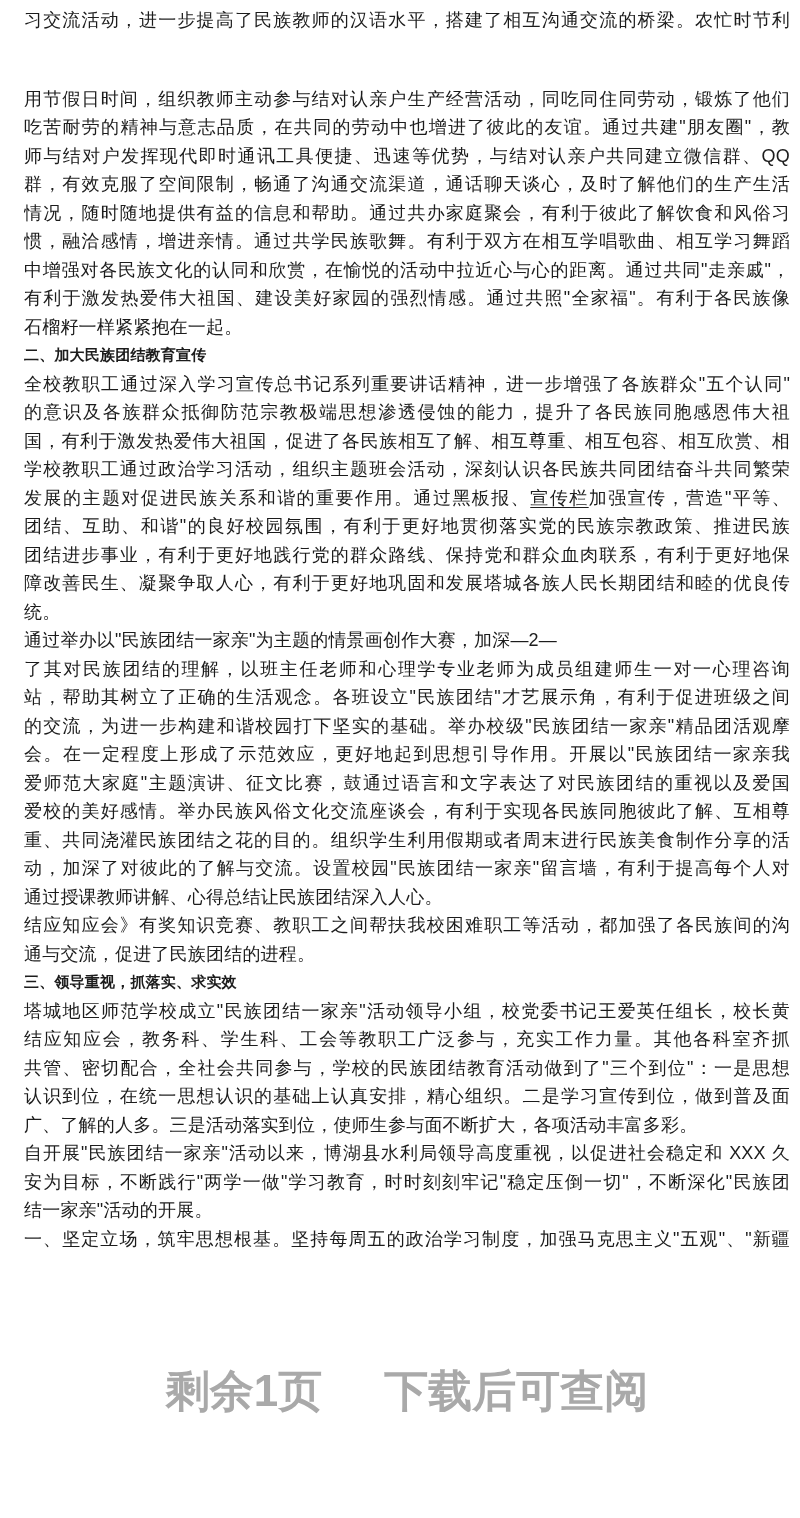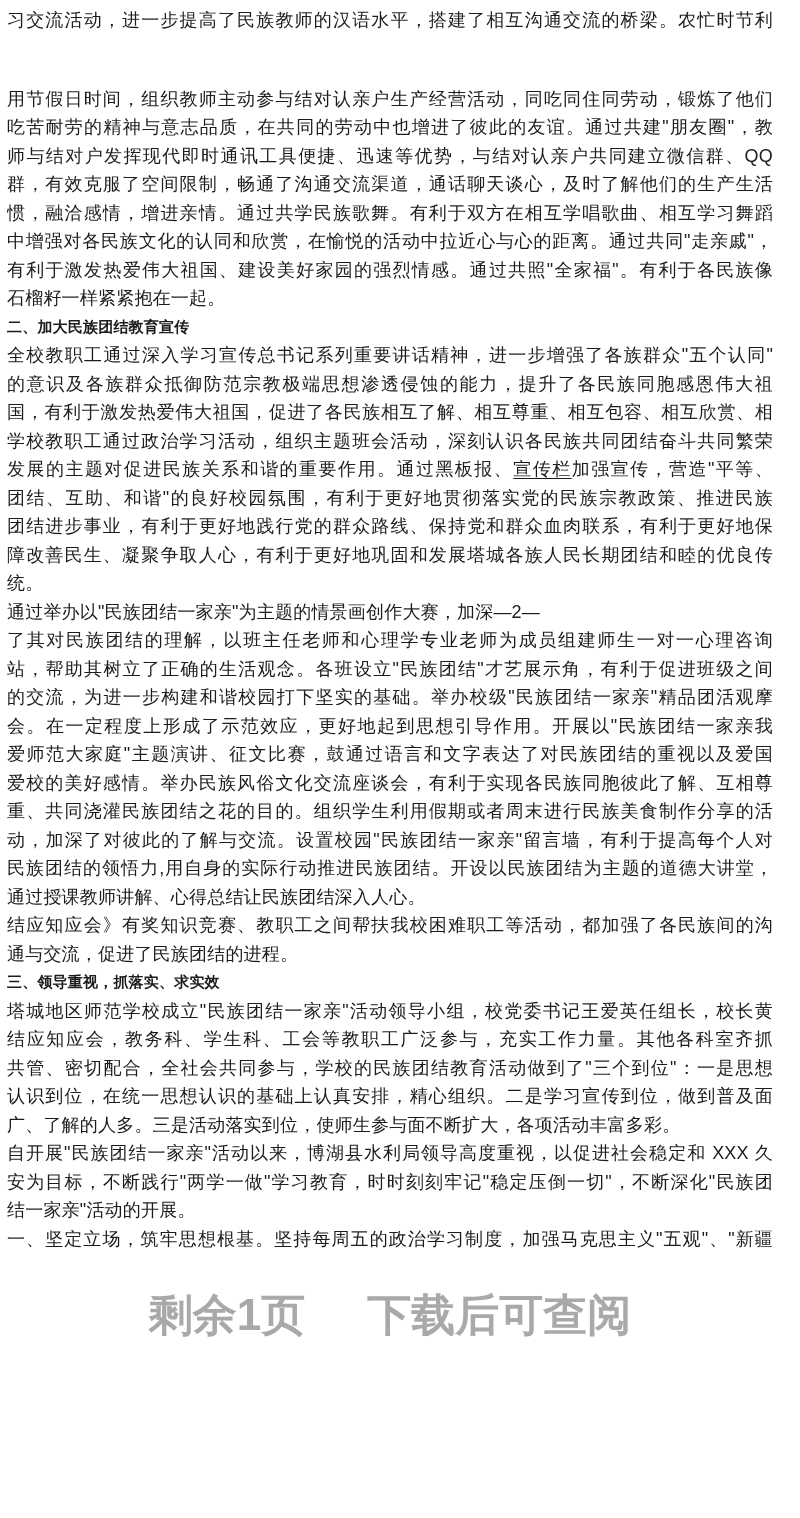--- a/index.html
+++ b/index.html
@@ -6,21 +6,21 @@
     margin: 0;
     padding: 0;
     background: #ffffff;
     width: 800px;
     height: 1518px;
     overflow: hidden;
     font-family: "Liberation Sans", sans-serif;
     color: #1c1c1c;
   }
   .doc {
-    padding: 6px 10px 0 7px;
+    padding: 6px 10px 0 24px;
     width: 766px;
   }
   .t-line {
     font-size: 18px;
     line-height: 28.5px;
     height: 28.5px;
     overflow: hidden;
     text-align: justify;
     letter-spacing: 0.2px;
   }
@@ -32,21 +32,21 @@
     font-size: 15px;
   }
   .page-gap {
     height: 50px;
   }
   .t-line u {
     text-decoration: underline;
     text-underline-offset: 3px;
   }
   .footer {
-    margin-top: 36px;
+    margin-top: 112px;
     text-align: center;
     color: #a9a9a9;
     font-weight: bold;
     font-size: 44px;
     line-height: 52px;
     white-space: nowrap;
   }
   .footer .sp {
     display: inline-block;
     width: 62px;
@@ -56,20 +56,21 @@
 <body>
 
 <div class="doc">
   <div id="doc-body">
       <div class="t-line full">习交流活动，进一步提高了民族教师的汉语水平，搭建了相互沟通交流的桥梁。农忙时节利</div>
       <div class="page-gap"></div>
       <div class="t-line full">用节假日时间，组织教师主动参与结对认亲户生产经营活动，同吃同住同劳动，锻炼了他们</div>
       <div class="t-line full">吃苦耐劳的精神与意志品质，在共同的劳动中也增进了彼此的友谊。通过共建"朋友圈"，教</div>
       <div class="t-line full">师与结对户发挥现代即时通讯工具便捷、迅速等优势，与结对认亲户共同建立微信群、QQ</div>
       <div class="t-line full">群，有效克服了空间限制，畅通了沟通交流渠道，通话聊天谈心，及时了解他们的生产生活</div>
+      <div class="t-line full">情况，随时随地提供有益的信息和帮助。通过共办家庭聚会，有利于彼此了解饮食和风俗习</div>
       <div class="t-line full">惯，融洽感情，增进亲情。通过共学民族歌舞。有利于双方在相互学唱歌曲、相互学习舞蹈</div>
       <div class="t-line full">中增强对各民族文化的认同和欣赏，在愉悦的活动中拉近心与心的距离。通过共同"走亲戚"，</div>
       <div class="t-line full">有利于激发热爱伟大祖国、建设美好家园的强烈情感。通过共照"全家福"。有利于各民族像</div>
       <div class="t-line">石榴籽一样紧紧抱在一起。</div>
       <div class="t-line t-heading">二、加大民族团结教育宣传</div>
       <div class="t-line full">全校教职工通过深入学习宣传总书记系列重要讲话精神，进一步增强了各族群众"五个认同"</div>
       <div class="t-line full">的意识及各族群众抵御防范宗教极端思想渗透侵蚀的能力，提升了各民族同胞感恩伟大祖</div>
       <div class="t-line full">国，有利于激发热爱伟大祖国，促进了各民族相互了解、相互尊重、相互包容、相互欣赏、相</div>
       <div class="t-line full">学校教职工通过政治学习活动，组织主题班会活动，深刻认识各民族共同团结奋斗共同繁荣</div>
       <div class="t-line full">发展的主题对促进民族关系和谐的重要作用。通过黑板报、<u>宣传栏</u>加强宣传，营造"平等、</div>
@@ -79,21 +80,20 @@
       <div class="t-line">统。</div>
       <div class="t-line">通过举办以"民族团结一家亲"为主题的情景画创作大赛，加深—2—</div>
       <div class="t-line full">了其对民族团结的理解，以班主任老师和心理学专业老师为成员组建师生一对一心理咨询</div>
       <div class="t-line full">站，帮助其树立了正确的生活观念。各班设立"民族团结"才艺展示角，有利于促进班级之间</div>
       <div class="t-line full">的交流，为进一步构建和谐校园打下坚实的基础。举办校级"民族团结一家亲"精品团活观摩</div>
       <div class="t-line full">会。在一定程度上形成了示范效应，更好地起到思想引导作用。开展以"民族团结一家亲我</div>
       <div class="t-line full">爱师范大家庭"主题演讲、征文比赛，鼓通过语言和文字表达了对民族团结的重视以及爱国</div>
       <div class="t-line full">爱校的美好感情。举办民族风俗文化交流座谈会，有利于实现各民族同胞彼此了解、互相尊</div>
       <div class="t-line full">重、共同浇灌民族团结之花的目的。组织学生利用假期或者周末进行民族美食制作分享的活</div>
       <div class="t-line full">动，加深了对彼此的了解与交流。设置校园"民族团结一家亲"留言墙，有利于提高每个人对</div>
-      <div class="t-line full">民族团结的领悟力,用自身的实际行动推进民族团结。开设以民族团结为主题的道德大讲堂，</div>
       <div class="t-line">通过授课教师讲解、心得总结让民族团结深入人心。</div>
       <div class="t-line full">结应知应会》有奖知识竞赛、教职工之间帮扶我校困难职工等活动，都加强了各民族间的沟</div>
       <div class="t-line">通与交流，促进了民族团结的进程。</div>
       <div class="t-line t-heading">三、领导重视，抓落实、求实效</div>
       <div class="t-line full">塔城地区师范学校成立"民族团结一家亲"活动领导小组，校党委书记王爱英任组长，校长黄</div>
       <div class="t-line full">结应知应会，教务科、学生科、工会等教职工广泛参与，充实工作力量。其他各科室齐抓</div>
       <div class="t-line full">共管、密切配合，全社会共同参与，学校的民族团结教育活动做到了"三个到位"：一是思想</div>
       <div class="t-line full">认识到位，在统一思想认识的基础上认真安排，精心组织。二是学习宣传到位，做到普及面</div>
       <div class="t-line">广、了解的人多。三是活动落实到位，使师生参与面不断扩大，各项活动丰富多彩。</div>
       <div class="t-line full">自开展"民族团结一家亲"活动以来，博湖县水利局领导高度重视，以促进社会稳定和 XXX 久</div>

